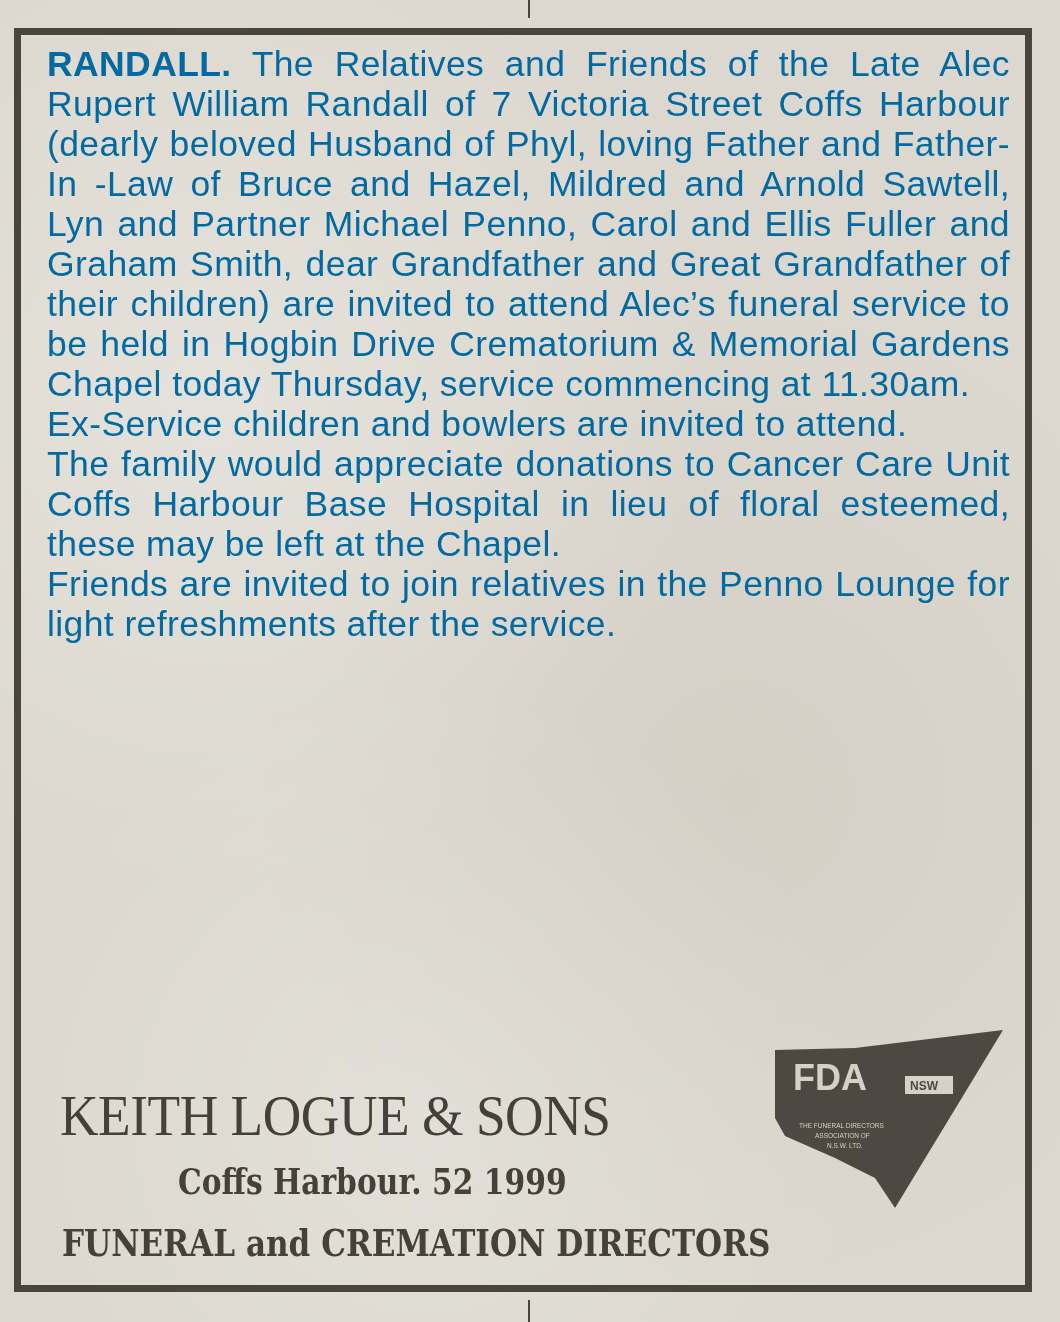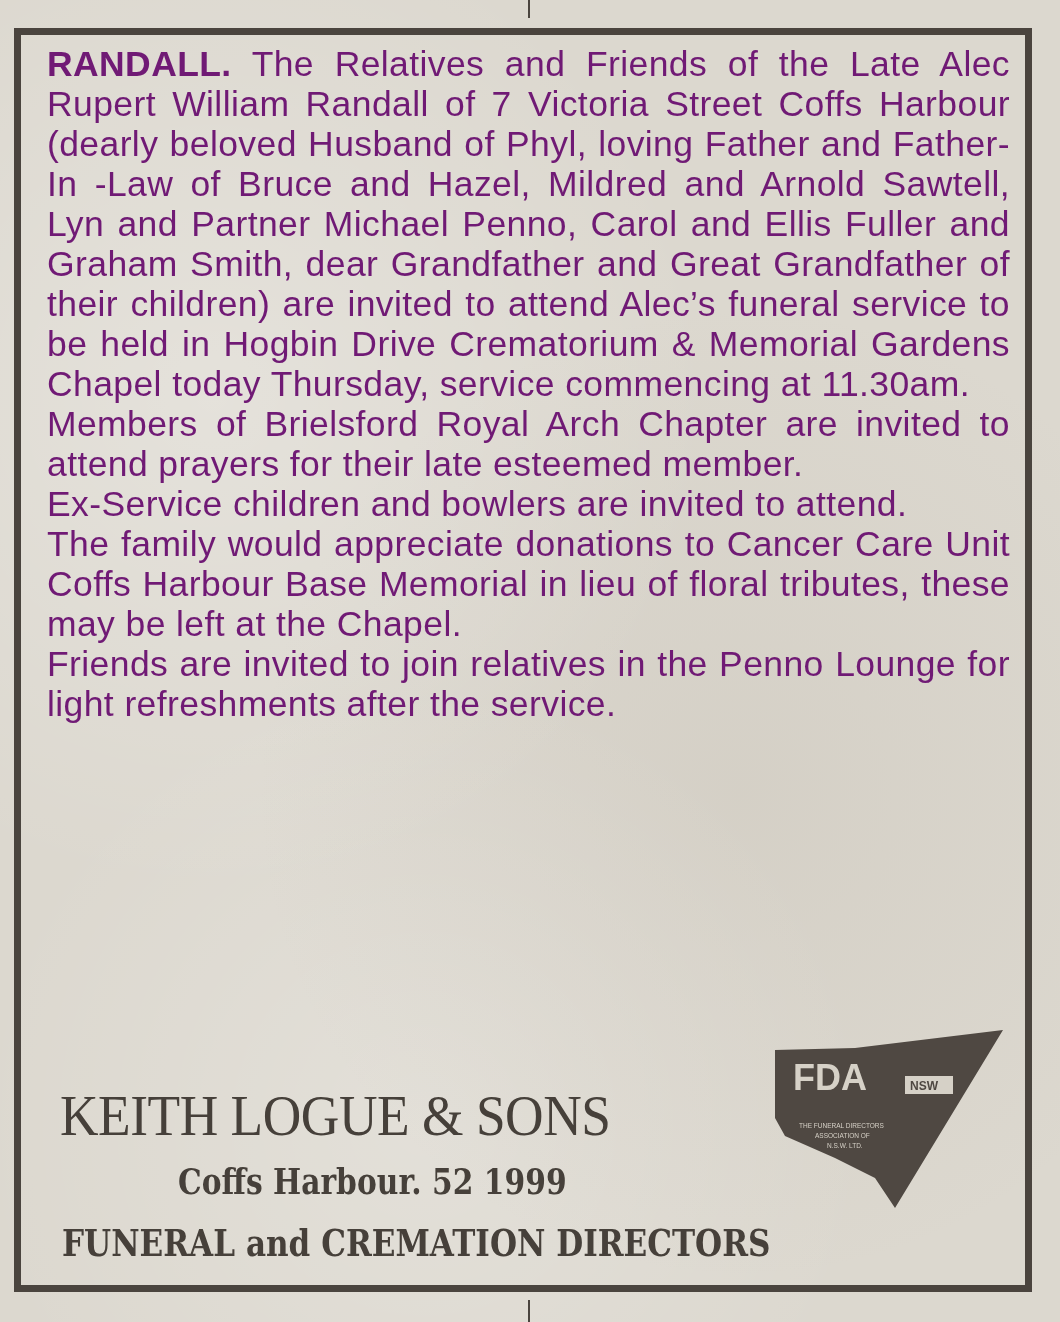--- a/index.html
+++ b/index.html
@@ -17,21 +17,21 @@
   .col-rule-top { position:absolute; left:528px; top:0; width:2px; height:18px; background:#4a443e; }
   .col-rule-bottom { position:absolute; left:528px; top:1300px; width:2px; height:22px; background:#4a443e; }
   .frame {
     position:absolute; left:14px; top:28px; width:1018px; height:1264px;
     border:7px solid #4a443e; box-sizing:border-box;
   }
   .notice {
     position:absolute; left:47px; top:44px; width:963px;
     font-size:35.5px; line-height:40px; letter-spacing:0.4px;
     text-align:justify; text-align-last:left;
-    color:#701a75;
+    color:#0369a1;
   }
   .notice p { margin:0; }
   .notice .name { font-weight:bold; }
   .firm {
     position:absolute; left:60px; top:1086px;
     font-family:"Liberation Serif", serif; font-size:58px; line-height:60px;
     color:#46403a; letter-spacing:-0.5px; transform:scaleX(0.92); transform-origin:left;
   }
   .phone {
     position:absolute; left:178px; top:1160px;
@@ -46,23 +46,22 @@
   .logo { position:absolute; left:775px; top:1028px; width:230px; height:185px; }
 </style>
 </head>
 <body>
 
 <div class="col-rule-top"></div>
 <div class="frame"></div>
 
 <div class="notice">
   <p><span class="name">RANDALL.</span> <span>The Relatives and Friends of the Late Alec Rupert William Randall of 7 Victoria Street Coffs Harbour (dearly beloved Husband of Phyl, loving Father and Father-In -Law of Bruce and Hazel, Mildred and Arnold Sawtell, Lyn and Partner Michael Penno, Carol and Ellis Fuller and Graham Smith, dear Grandfather and Great Grandfather of their children) are invited to attend Alec’s funeral service to be held in Hogbin Drive Crematorium &amp; Memorial Gardens Chapel today Thursday, service commencing at 11.30am.</span></p>
-  <p>Members of Brielsford Royal Arch Chapter are invited to attend prayers for their late esteemed member.</p>
   <p>Ex-Service children and bowlers are invited to attend.</p>
-  <p>The family would appreciate donations to Cancer Care Unit Coffs Harbour Base Memorial in lieu of floral tributes, these may be left at the Chapel.</p>
+  <p>The family would appreciate donations to Cancer Care Unit Coffs Harbour Base Hospital in lieu of floral esteemed, these may be left at the Chapel.</p>
   <p>Friends are invited to join relatives in the Penno Lounge for light refreshments after the service.</p>
 </div>
 
 <div class="firm">KEITH LOGUE &amp; SONS</div>
 <div class="phone">Coffs Harbour. 52 1999</div>
 <div class="directors">FUNERAL and CREMATION DIRECTORS</div>
 
 <div class="logo">
   <svg width="230" height="185" viewBox="0 0 230 185">
     <polygon points="0,22 80,20 228,2 120,180 100,150 60,130 10,108 0,90" fill="#4f4842"></polygon>

